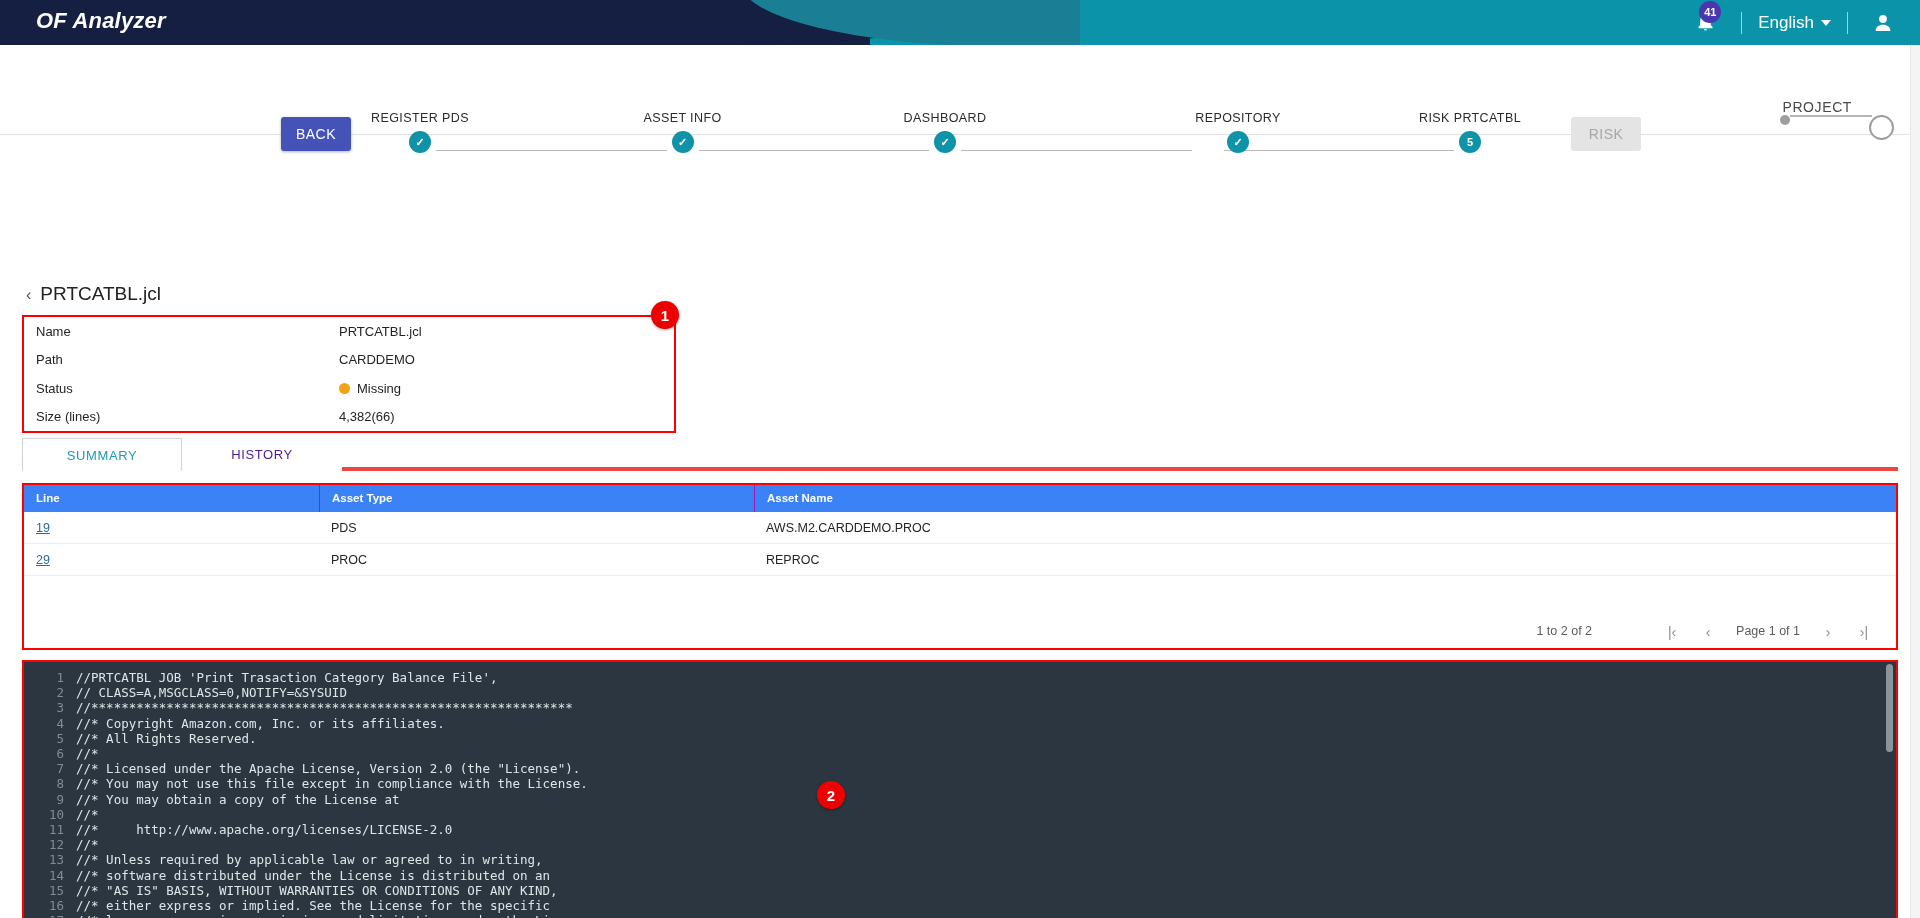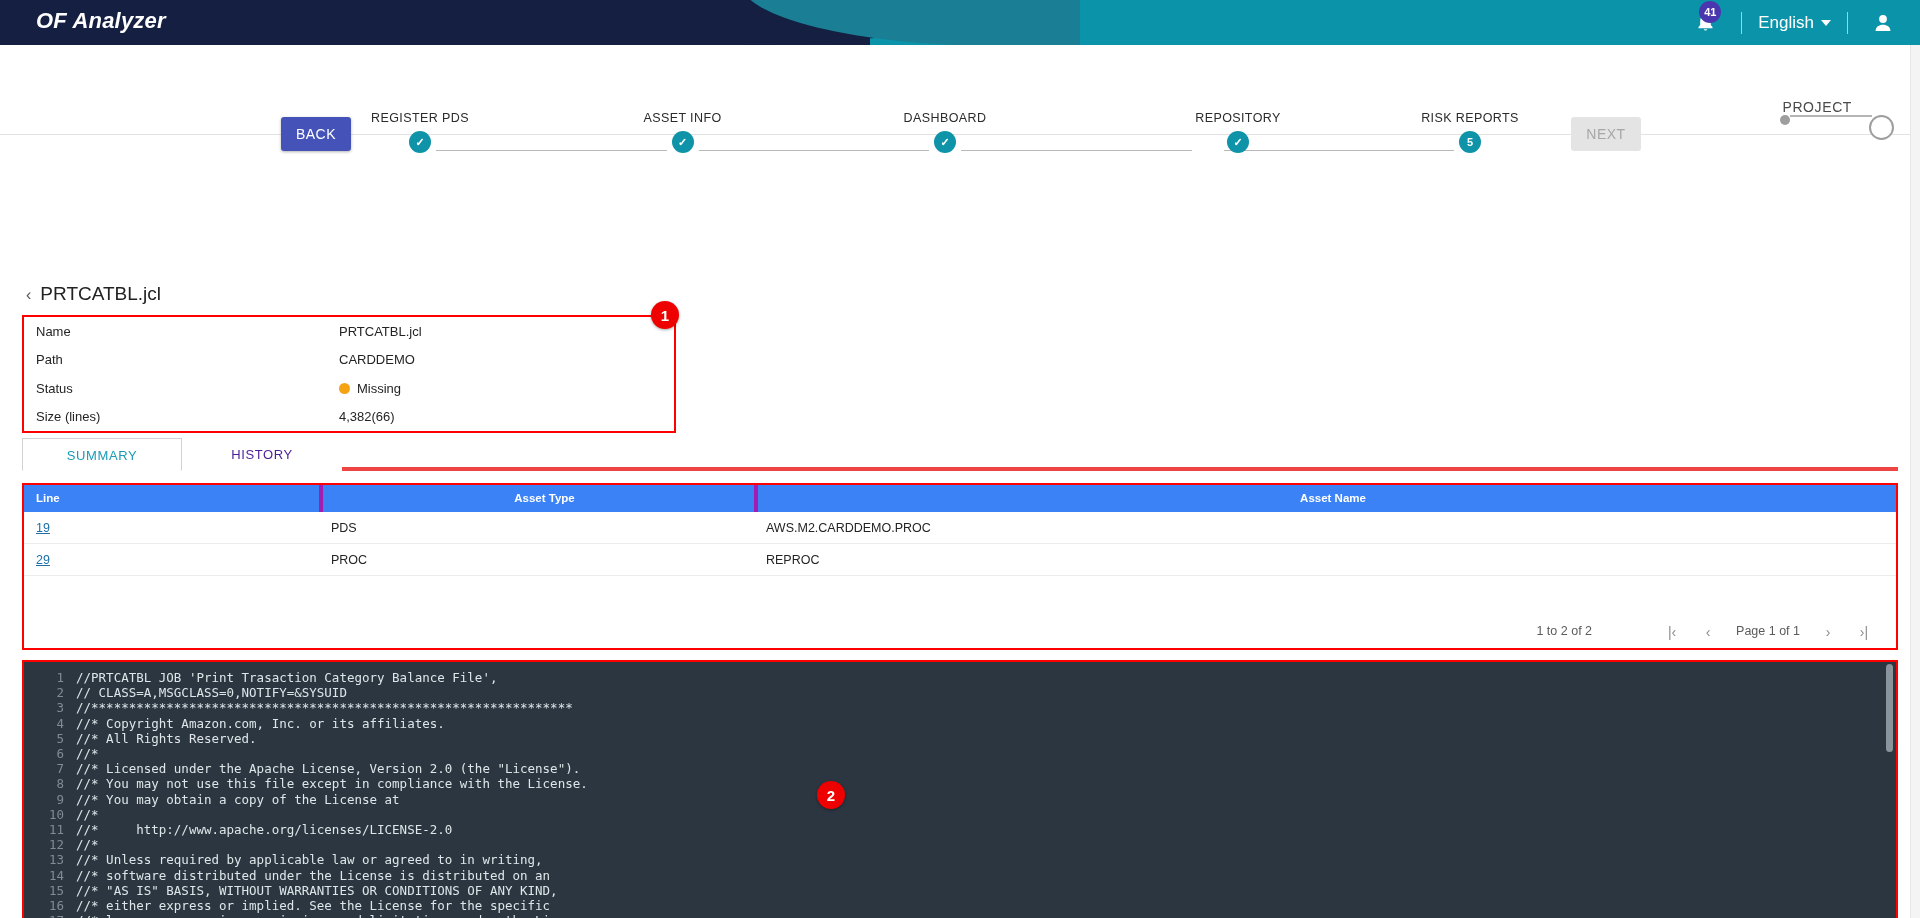--- a/index.html
+++ b/index.html
@@ -189,21 +189,21 @@
     width: 1876px; height: 167px;
     border: 2px solid #ff0000; background: #ffffff;
   }
   .thead {
     display: flex; height: 27px; background: #3b82f6; align-items: center;
   }
   .th {
     color: #ffffff; font-size: 11.5px; font-weight: bold;
     padding-left: 12px; height: 27px; line-height: 27px;
   }
-  .th.sep { border-left: 4px solid #a21caf; text-align: center; }
+  .th.sep { border-left: 1px solid #a21caf; }
   .col-line { width: 295px; }
   .col-type { width: 435px; }
   .col-name { flex: 1; }
   .trow {
     display: flex; height: 32px; align-items: center;
     border-bottom: 1px solid #ececec; font-size: 12.5px; color: #242424;
   }
   .td { padding-left: 12px; }
   .link-cell {
     color: #1d6fa5; text-decoration: underline; cursor: pointer;
@@ -301,26 +301,26 @@
       <div class="step" style="left: 425px;">
         <div class="step-label">DASHBOARD</div>
         <div class="step-circle">✓</div>
       </div>
       <div class="step-line" style="left: 803.5px; width: 230.5px;"></div>
       <div class="step" style="left: 718px;">
         <div class="step-label">REPOSITORY</div>
         <div class="step-circle">✓</div>
       </div>
       <div class="step" style="left: 950px;">
-        <div class="step-label">RISK REPORTS</div>
+        <div class="step-label">RISK PRTCATBL</div>
         <div class="step-circle">5</div>
       </div>
     </div>
 
-  <button class="next-btn">NEXT</button>
+  <button class="next-btn">RISK</button>
 
   <div class="project-toggle">
     <span class="project-label">PROJECT</span>
     <span class="pt-dot"></span>
     <span class="pt-track"></span>
     <span class="pt-knob"></span>
   </div>
 </div>
 
 <div class="page">

